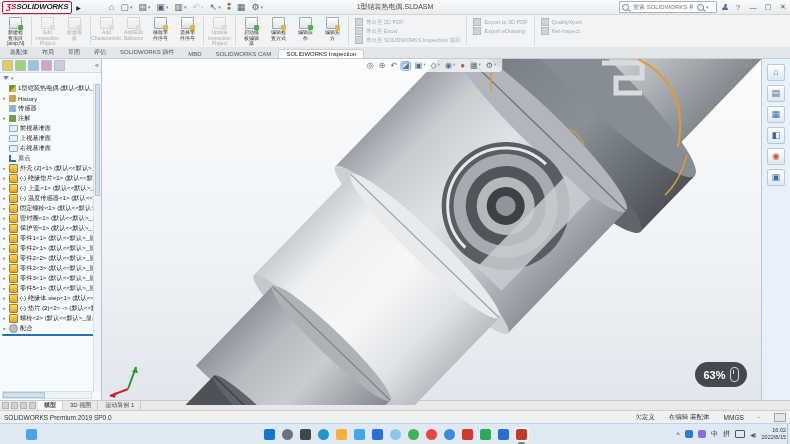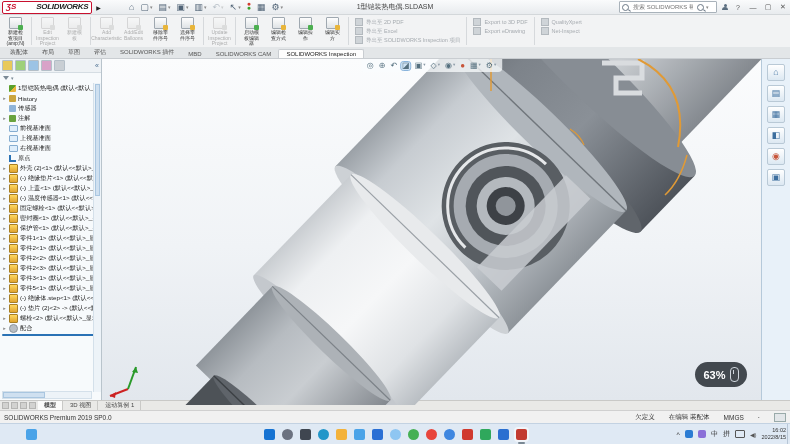--- a/index.html
+++ b/index.html
@@ -2,21 +2,21 @@
 <html><head>
 <meta charset="utf-8">
 <style>
   html,body{margin:0;padding:0;background:#888;}
   .app{position:relative;width:790px;height:444px;background:#eef1f4;overflow:hidden;
        font-family:"Liberation Sans",sans-serif;color:#333;display:flex;flex-direction:column;}
   
   .titlebar{height:14px;flex:none;background:linear-gradient(#fafbfc,#e8ebee);border-bottom:1px solid #d3d7da;
             display:flex;align-items:center;position:relative;font-size:7px;}
   .logo{height:11px;margin-left:2px;border:1px solid #c8102e;border-radius:2px;background:#fff;
-        display:flex;align-items:center;padding:0 3px;gap:20px;font-weight:bold;font-style:italic;font-size:8px;line-height:1;}
+        display:flex;align-items:center;padding:0 3px;gap:0;font-weight:bold;font-style:italic;font-size:8px;line-height:1;}
   .logo .mark{color:#c8102e;}
   .logo .word{color:#222;letter-spacing:-.3px;}
   .flyout{font-size:6px;color:#222;margin:0 4px;}
   .qa{display:flex;align-items:center;gap:6px;margin-left:24px;}
   .qa .qitem{display:flex;align-items:center;gap:1px;color:#4f6275;font-size:9px;line-height:1;}
   .qa .qitem .caret{font-size:5px;color:#888;}
   .qa .qitem.disabled{opacity:.35;}
   .qa .traffic{color:#3aa02c;text-shadow:0 -4px 0 #d33b2f;font-size:7px;}
   .doc-title{position:absolute;left:0;right:0;text-align:center;font-size:7px;color:#444;pointer-events:none;}
   .tb-right{position:absolute;right:2px;top:1px;display:flex;align-items:center;gap:5px;}

